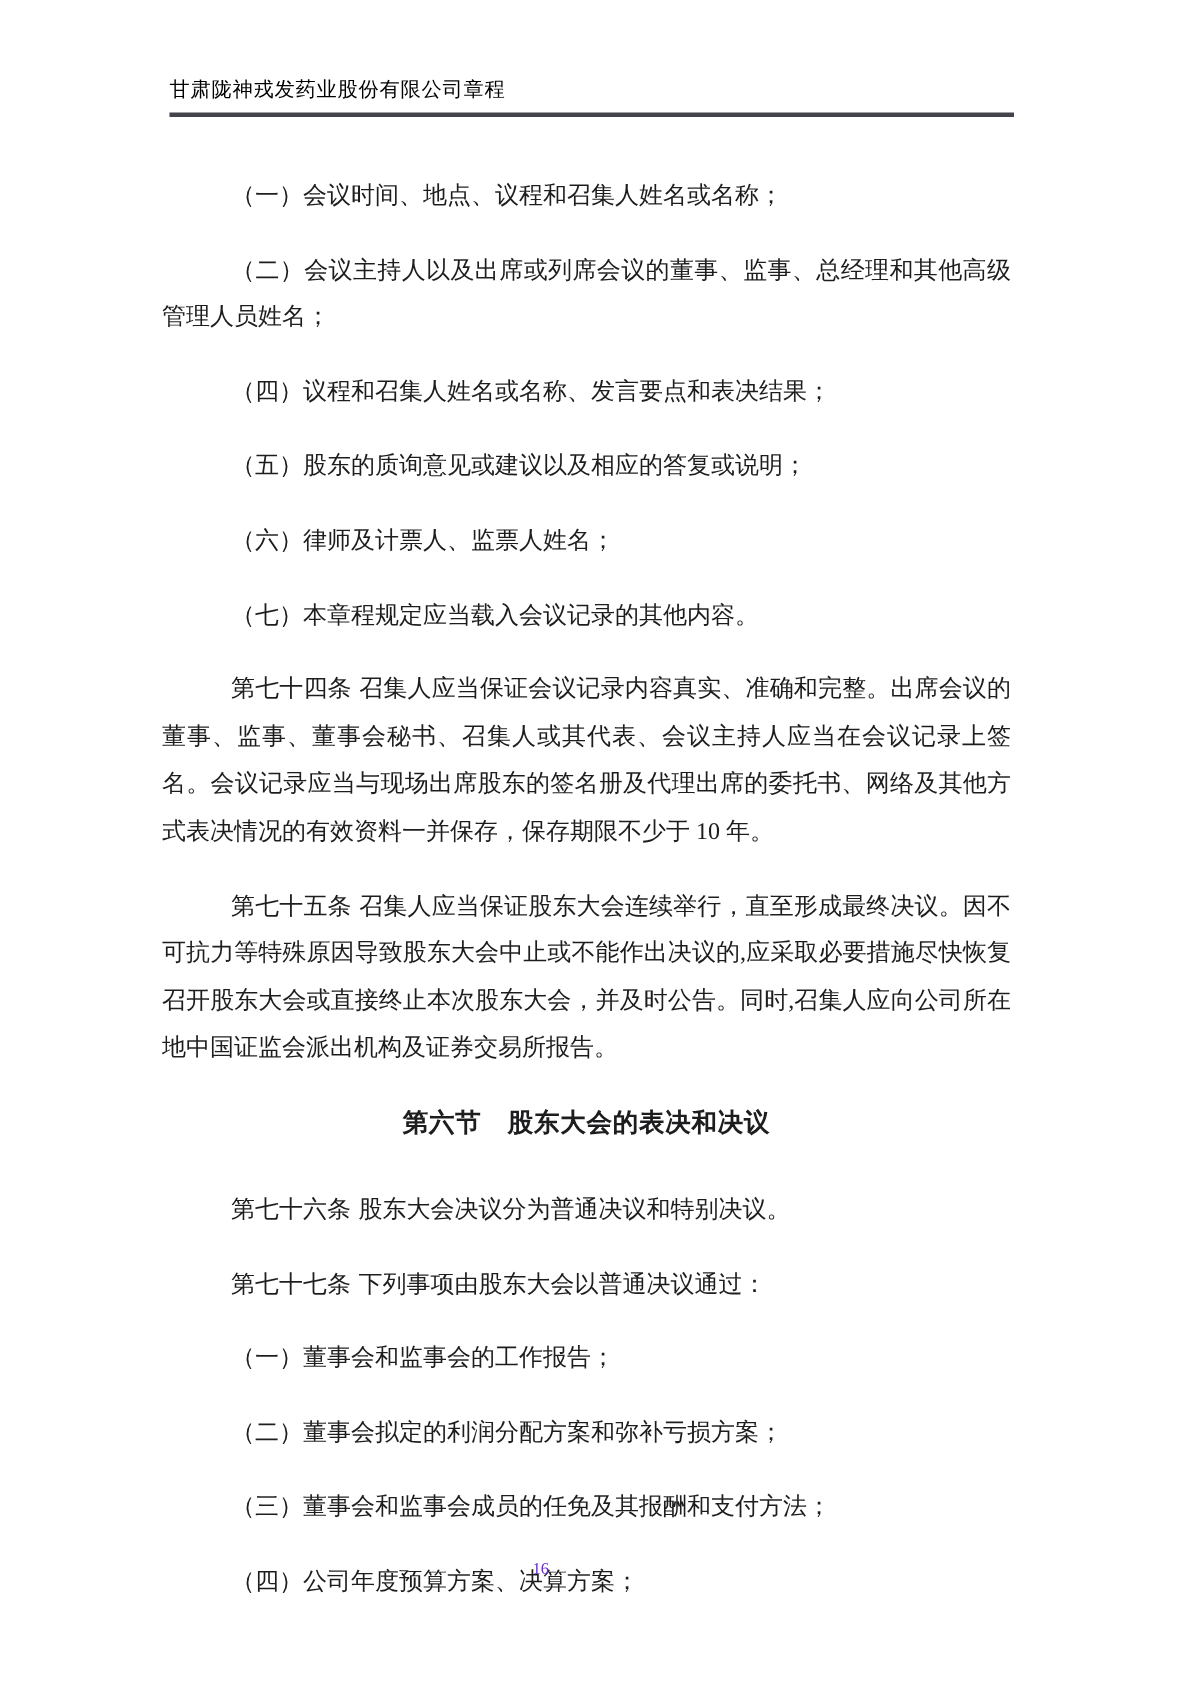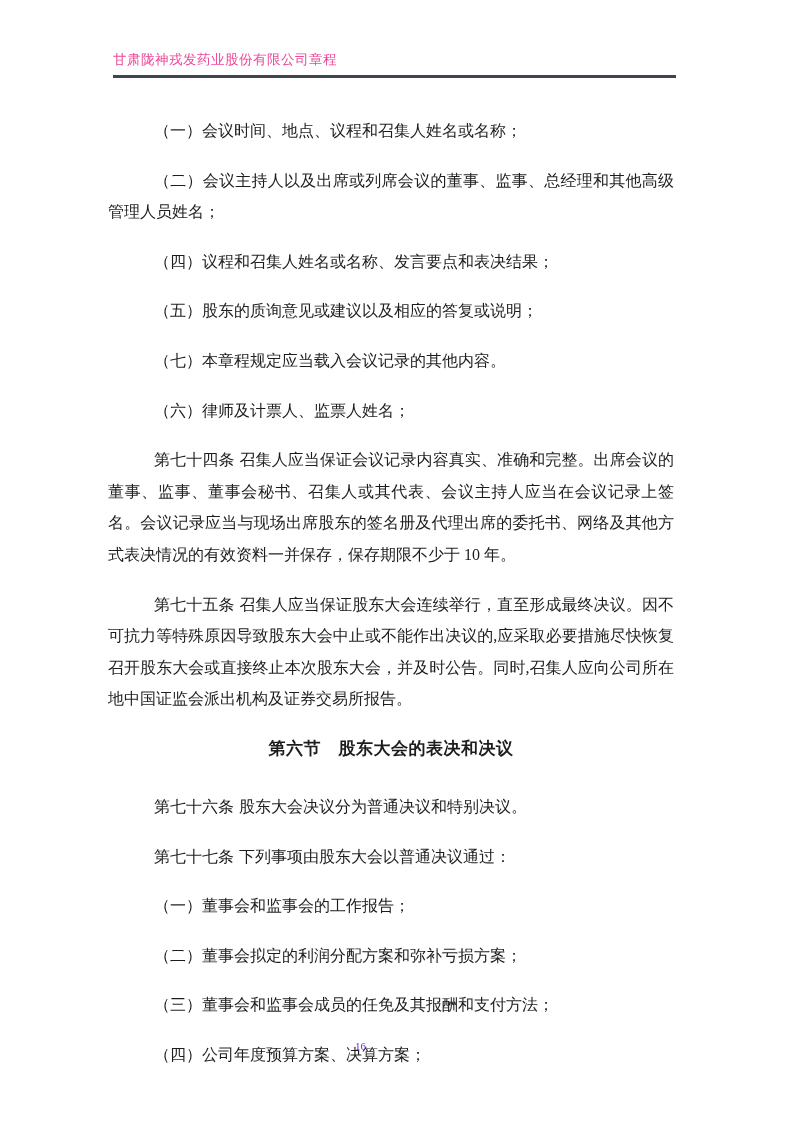--- a/index.html
+++ b/index.html
@@ -14,21 +14,21 @@
   }
   .doc-header {
     position: absolute;
     left: 113px;
     top: 51px;
     width: 563px;
     padding-bottom: 6px;
     border-bottom: 3px solid #43434b;
     font-size: 13.5px;
     letter-spacing: 0.5px;
-    color: #ec4899;
+    color: #000000;
   }
   .doc-body {
     position: absolute;
     left: 90px;
     top: 97px;
     width: 602px;
     font-size: 16px;
     line-height: 31.6px;
   }
   .doc-body p.para {
@@ -66,22 +66,22 @@
 
   <header class="doc-header">
     <span>甘肃陇神戎发药业股份有限公司章程</span>
   </header>
 
   <main class="doc-body">
     <p class="para"><span>（一）会议时间、地点、议程和召集人姓名或名称；</span></p>
     <p class="para"><span>（二）会议主持人以及出席或列席会议的董事、监事、总经理和其他高级管理人员姓名；</span></p>
     <p class="para"><span>（四）议程和召集人姓名或名称、发言要点和表决结果；</span></p>
     <p class="para"><span>（五）股东的质询意见或建议以及相应的答复或说明；</span></p>
+    <p class="para"><span>（六）律师及计票人、监票人姓名；</span></p>
     <p class="para"><span>（七）本章程规定应当载入会议记录的其他内容。</span></p>
-    <p class="para"><span>（六）律师及计票人、监票人姓名；</span></p>
     <p class="para"><span class="lead">第七十四条</span><span>召集人应当保证会议记录内容真实、准确和完整。出席会议的董事、监事、董事会秘书、召集人或其代表、会议主持人应当在会议记录上签名。会议记录应当与现场出席股东的签名册及代理出席的委托书、网络及其他方式表决情况的有效资料一并保存，保存期限不少于 10 年。</span></p>
     <p class="para"><span class="lead">第七十五条</span><span>召集人应当保证股东大会连续举行，直至形成最终决议。因不可抗力等特殊原因导致股东大会中止或不能作出决议的,应采取必要措施尽快恢复召开股东大会或直接终止本次股东大会，并及时公告。同时,召集人应向公司所在地中国证监会派出机构及证券交易所报告。</span></p>
 
     <h2 class="section-heading">第六节　股东大会的表决和决议</h2>
 
     <p class="para"><span class="lead">第七十六条</span><span>股东大会决议分为普通决议和特别决议。</span></p>
     <p class="para"><span class="lead">第七十七条</span><span>下列事项由股东大会以普通决议通过：</span></p>
     <p class="para"><span>（一）董事会和监事会的工作报告；</span></p>
     <p class="para"><span>（二）董事会拟定的利润分配方案和弥补亏损方案；</span></p>
     <p class="para"><span>（三）董事会和监事会成员的任免及其报酬和支付方法；</span></p>

